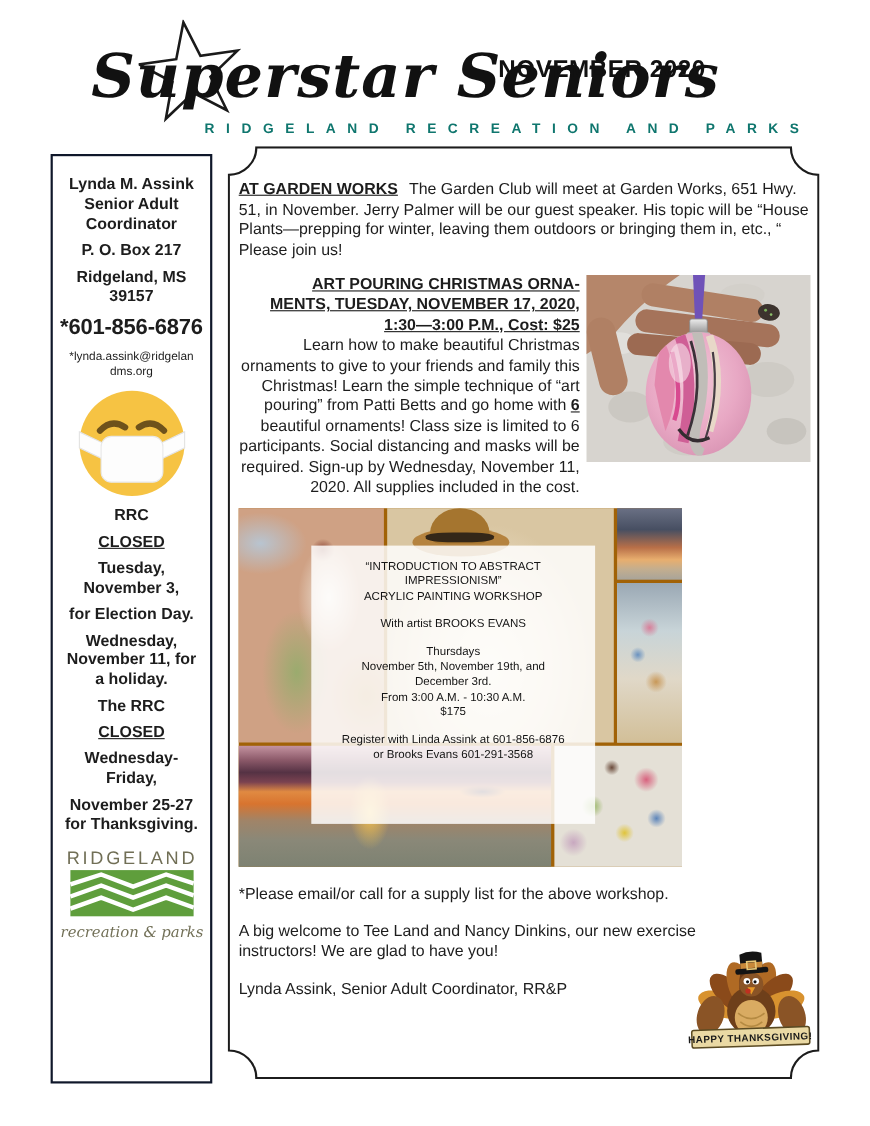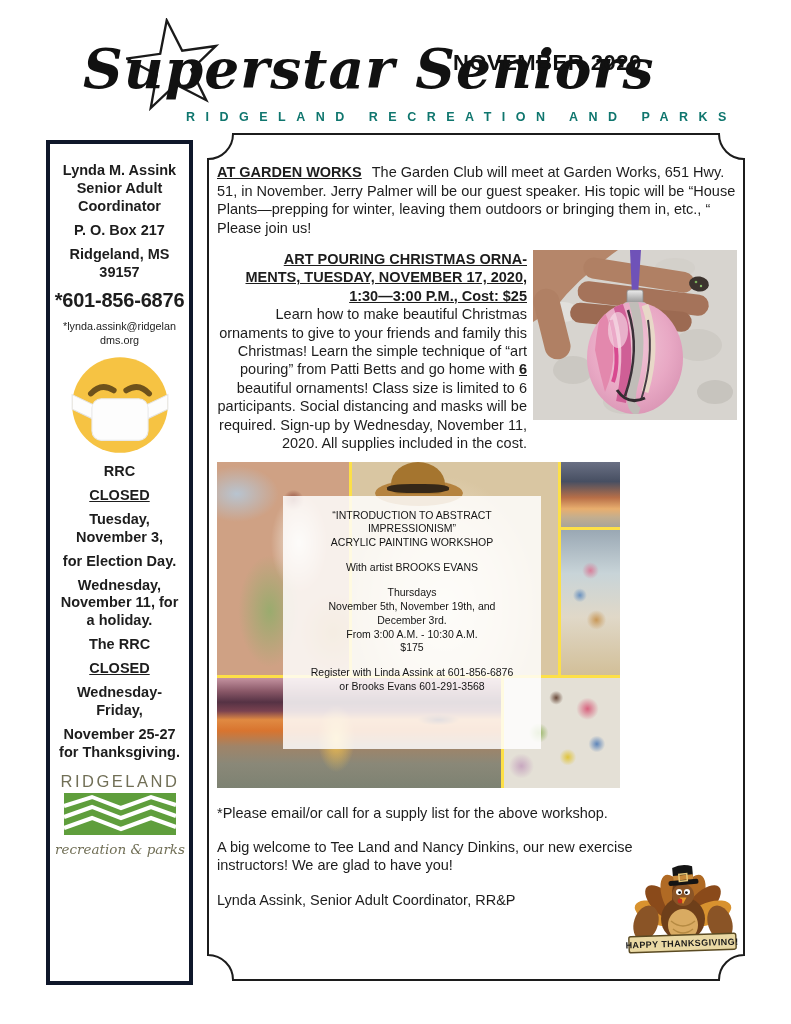--- a/index.html
+++ b/index.html
@@ -22,21 +22,21 @@
     letter-spacing:.5px; color:#111; z-index:3;
   }
   .org-line {
     position:absolute; left:186px; top:110px; width:570px; font-size:12.5px;
     font-weight:bold; letter-spacing:10.5px; color:#0f766e; z-index:3; white-space:nowrap;
   }
 
   
   .sidebar {
     position:absolute; left:46px; top:140px; width:147px; height:845px;
-    border:4px solid #0f172a; text-align:center; overflow:hidden; padding-top:12px;
+    border:2px solid #0f172a; text-align:center; overflow:hidden; padding-top:12px;
   }
   .sb-p { margin:6px 4px; font-size:14.5px; font-weight:bold; line-height:1.24; }
   .sb-phone { font-size:20px; letter-spacing:-0.2px; }
   .sb-email { margin:6px 2px; font-size:10.8px; font-weight:normal; line-height:1.3; }
   .sb-underline { text-decoration:underline; }
   .emoji-wrap { width:104px; height:104px; margin:4px auto 0 auto; }
   .logo-wrap { width:130px; margin:8px auto 0 auto; }
 
   
   .main-box { position:absolute; left:207px; top:133px; width:538px; height:848px; }
@@ -44,21 +44,21 @@
   .main-content { position:absolute; left:10px; top:12px; width:520px; height:824px; }
   .article { font-size:14.5px; line-height:1.27; }
   .h { font-weight:bold; }
   .u { text-decoration:underline; }
   .body-pad { padding-left:10px; }
   .a2 { display:flex; margin-top:13px;text-align:right; }
   .a2-text { width:318px; }
   .a2-photo { width:204px; height:170px; margin-left:6px; }
 
   
-  .flyer { position:relative; margin-top:9px; width:403px; height:326px; background:#fde047; }
+  .flyer { position:relative; margin-top:9px; width:403px; height:326px; background:#a16207; }
   .flyer .panel { position:absolute; }
   .p-tl { left:0; top:0; width:132px; height:213px; background-color:#cfa184;
     background-image:
       radial-gradient(ellipse 40px 70px at 62% 38%, #f0e8dc 0%, rgba(240,232,220,0) 70%),
       radial-gradient(circle 14px at 58% 18%, #8a4436 0%, rgba(138,68,54,0) 75%),
       radial-gradient(ellipse 45px 80px at 40% 70%, #9aab6e 0%, rgba(154,171,110,0) 70%),
       radial-gradient(ellipse 60px 40px at 15% 15%, #b8c4d0 0%, rgba(184,196,208,0) 70%),
       radial-gradient(ellipse 50px 60px at 88% 80%, #c09050 0%, rgba(192,144,80,0) 70%); }
   .p-tc { left:135px; top:0; width:206px; height:213px;
     background:radial-gradient(ellipse 95px 130px at 45% 68%, #f4ecda 0%, #e8d9bd 60%, #d9c6a2 100%); }

